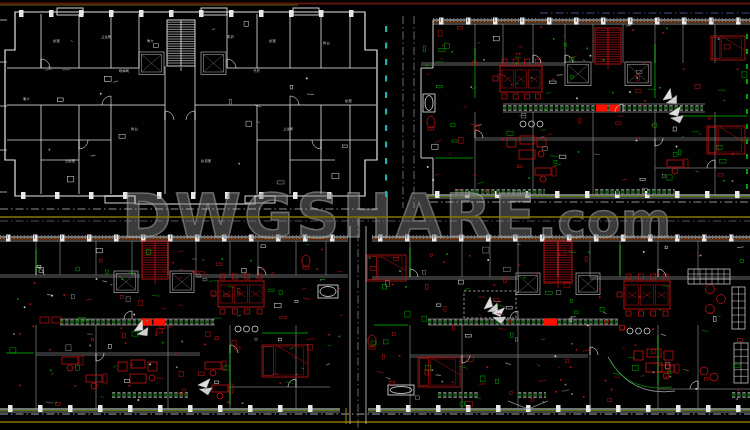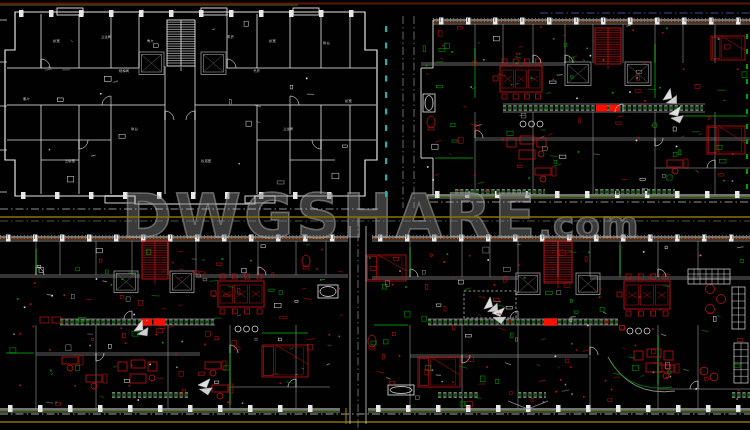--- a/index.html
+++ b/index.html
@@ -11,21 +11,21 @@
   #base-svg{z-index:1;}
   #site-svg{z-index:9;pointer-events:none;}
   .watermark{
     position:absolute;left:122px;top:186px;z-index:5;
     font-family:"DejaVu Sans",sans-serif;font-weight:bold;line-height:1;
     white-space:nowrap;color:rgba(95,95,95,0.22);
     -webkit-text-stroke:1.6px rgba(175,175,175,0.5);
     text-shadow:0 0 1px rgba(140,140,140,0.35);
     letter-spacing:3px;font-size:60px;user-select:none;
   }
-  .watermark .suffix{font-size:36px;letter-spacing:1px;}
+  .watermark .suffix{font-size:48px;letter-spacing:1px;}
 </style>
 </head>
 <body>
 
 <div class="canvas">
   <svg id="base-svg" width="750" height="430" viewBox="0 0 750 430">
       <g transform="translate(5,10)">
         <path d="M10,2 H360 V40 H372 V150 H360 V186 H250 V194 H130 V186 H10 V150 H0 V40 H10 Z" fill="none" stroke="#e8e8e8" stroke-width="1.2"></path>
         <rect x="14" y="0" width="4.5" height="7" fill="#e8e8e8"></rect>
         <rect x="44" y="0" width="4.5" height="7" fill="#e8e8e8"></rect>

